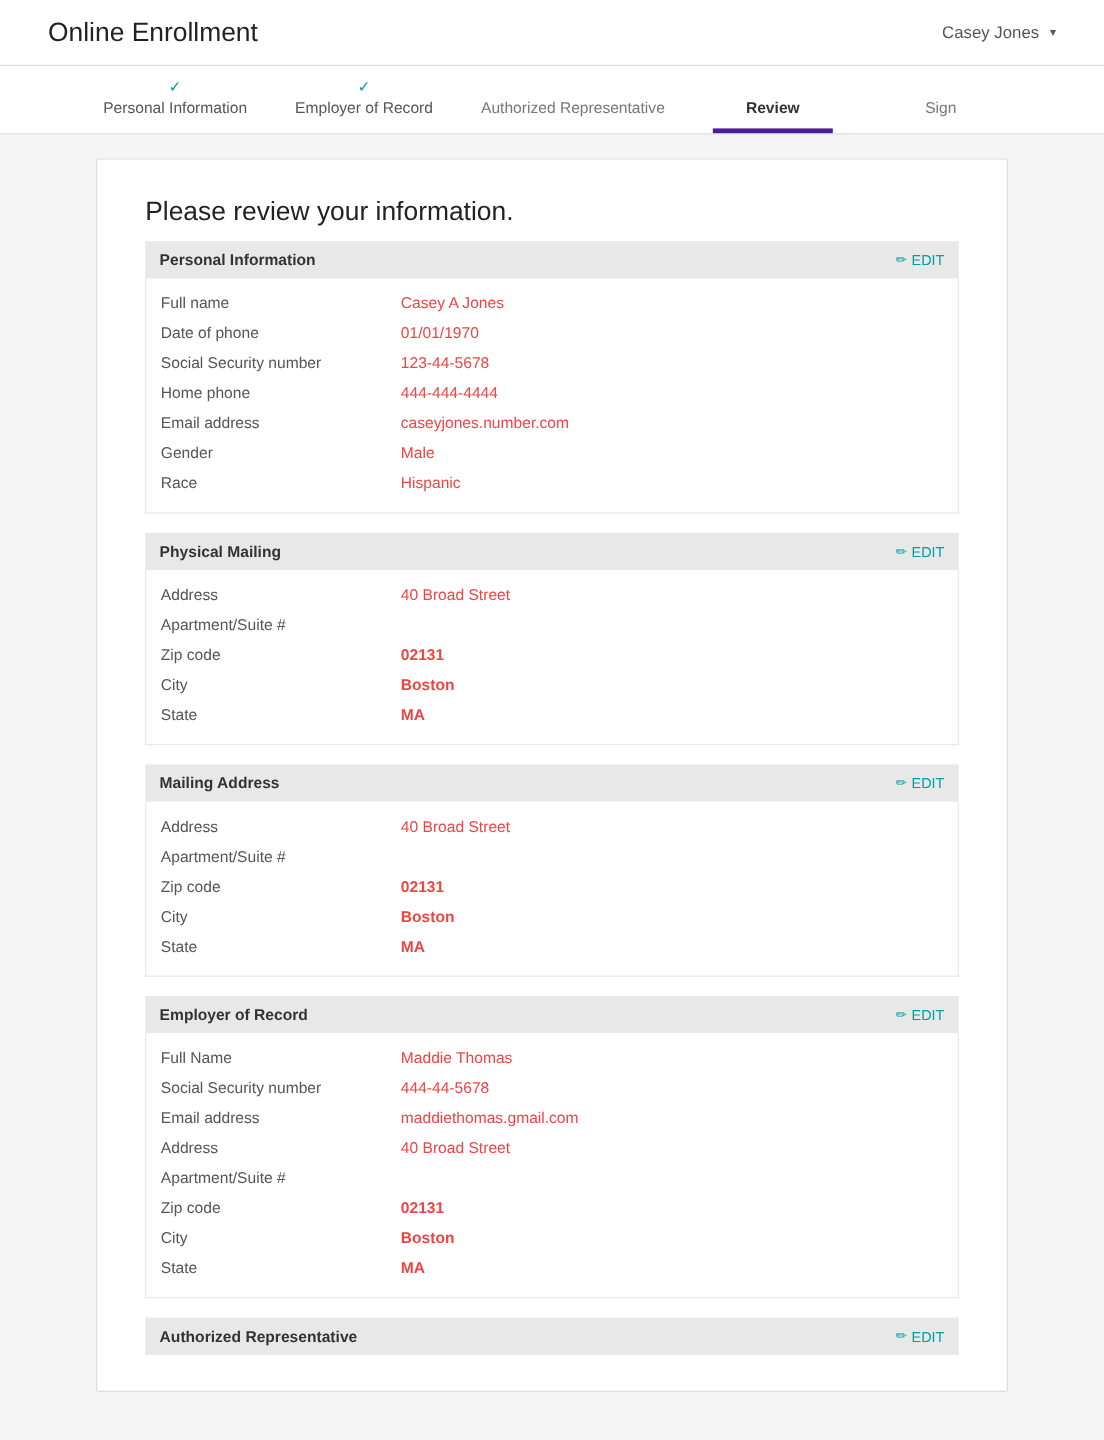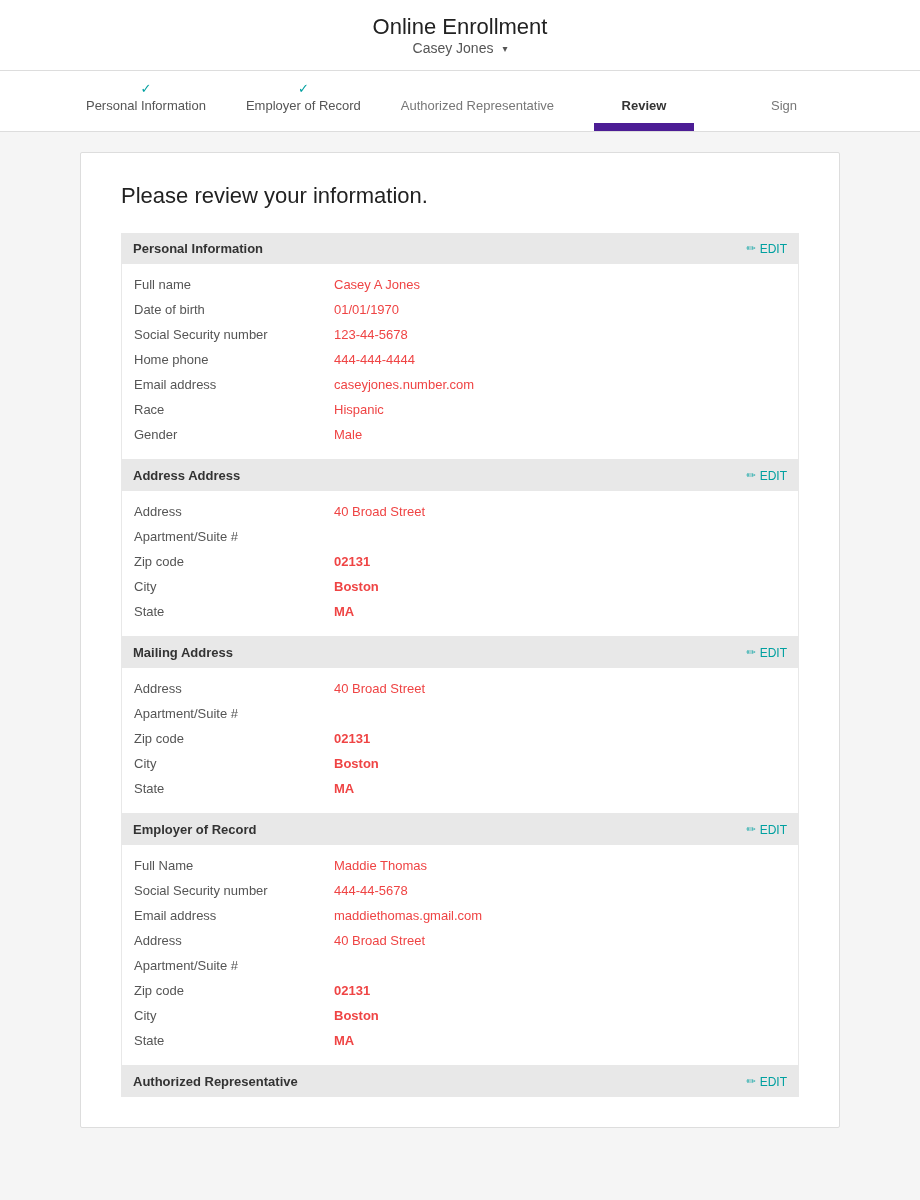--- a/index.html
+++ b/index.html
@@ -9,21 +9,20 @@
       color: #333;
       font-size: 14px;
     }
     .top-bar {
       background: white;
       border-bottom: 1px solid #ddd;
       padding: 14px 40px;
       display: flex;
       justify-content: space-between;
       align-items: center;
-      flex-direction: column;
     }
     .app-title {
       font-size: 22px;
       font-weight: normal;
       color: #222;
     }
     .user-menu {
       display: flex;
       align-items: center;
       gap: 9px;
@@ -50,21 +49,21 @@
       padding-bottom: 10px;
       cursor: pointer;
       font-size: 13px;
       color: #777;
       position: relative;
       min-width: 100px;
       text-align: center;
     }
     .step-item.active {
       color: #333;
-      border-bottom: 8px solid #4c1d95;
+      border-bottom: 4px solid #4c1d95;
       font-weight: bold;
     }
     .step-item.done {
       color: #555;
     }
     .step-check {
       color: #00a0a0;
       font-size: 13px;
       margin-bottom: 2px;
     }
@@ -72,21 +71,21 @@
       max-width: 760px;
       margin: 20px auto;
       background: white;
       border: 1px solid #ddd;
       border-radius: 2px;
       padding: 30px 40px 30px;
     }
     .page-heading {
       font-size: 22px;
       font-weight: normal;
-      margin-bottom: 24px;
+      margin-bottom: 12px;
       color: #222;
     }
     .section-header {
       background: #e8e8e8;
       padding: 8px 12px;
       display: flex;
       justify-content: space-between;
       align-items: center;
       margin-bottom: 0;
     }
@@ -106,20 +105,21 @@
       border: none;
       padding: 0;
     }
     .edit-icon {
       font-size: 11px;
     }
     .section-body {
       padding: 8px 12px 12px;
       border: 1px solid #e8e8e8;
       border-top: none;
+      margin-bottom: 16px;
     }
     .field-row {
       display: flex;
       padding: 5px 0;
     }
     .field-label {
       width: 200px;
       min-width: 200px;
       color: #555;
       font-size: 13px;
@@ -177,49 +177,49 @@
         <span class="edit-icon">✏</span>
         <span>EDIT</span>
       </button>
     </div>
     <div class="section-body">
       <div class="field-row">
         <span class="field-label">Full name</span>
         <span class="field-value">Casey A Jones</span>
       </div>
       <div class="field-row">
-        <span class="field-label">Date of birth</span>
+        <span class="field-label">Date of phone</span>
         <span class="field-value">01/01/1970</span>
       </div>
       <div class="field-row">
         <span class="field-label">Social Security number</span>
         <span class="field-value">123-44-5678</span>
       </div>
       <div class="field-row">
         <span class="field-label">Home phone</span>
         <span class="field-value">444-444-4444</span>
       </div>
       <div class="field-row">
         <span class="field-label">Email address</span>
         <span class="field-value">caseyjones.number.com</span>
       </div>
       <div class="field-row">
+        <span class="field-label">Gender</span>
+        <span class="field-value">Male</span>
+      </div>
+      <div class="field-row">
         <span class="field-label">Race</span>
         <span class="field-value">Hispanic</span>
       </div>
-      <div class="field-row">
-        <span class="field-label">Gender</span>
-        <span class="field-value">Male</span>
-      </div>
-    </div>
-  </div>
-
-  <div>
-    <div class="section-header">
-      <span class="section-title">Address Address</span>
+    </div>
+  </div>
+
+  <div>
+    <div class="section-header">
+      <span class="section-title">Physical Mailing</span>
       <button class="edit-btn">
         <span class="edit-icon">✏</span>
         <span>EDIT</span>
       </button>
     </div>
     <div class="section-body">
       <div class="field-row">
         <span class="field-label">Address</span>
         <span class="field-value">40 Broad Street</span>
       </div>

